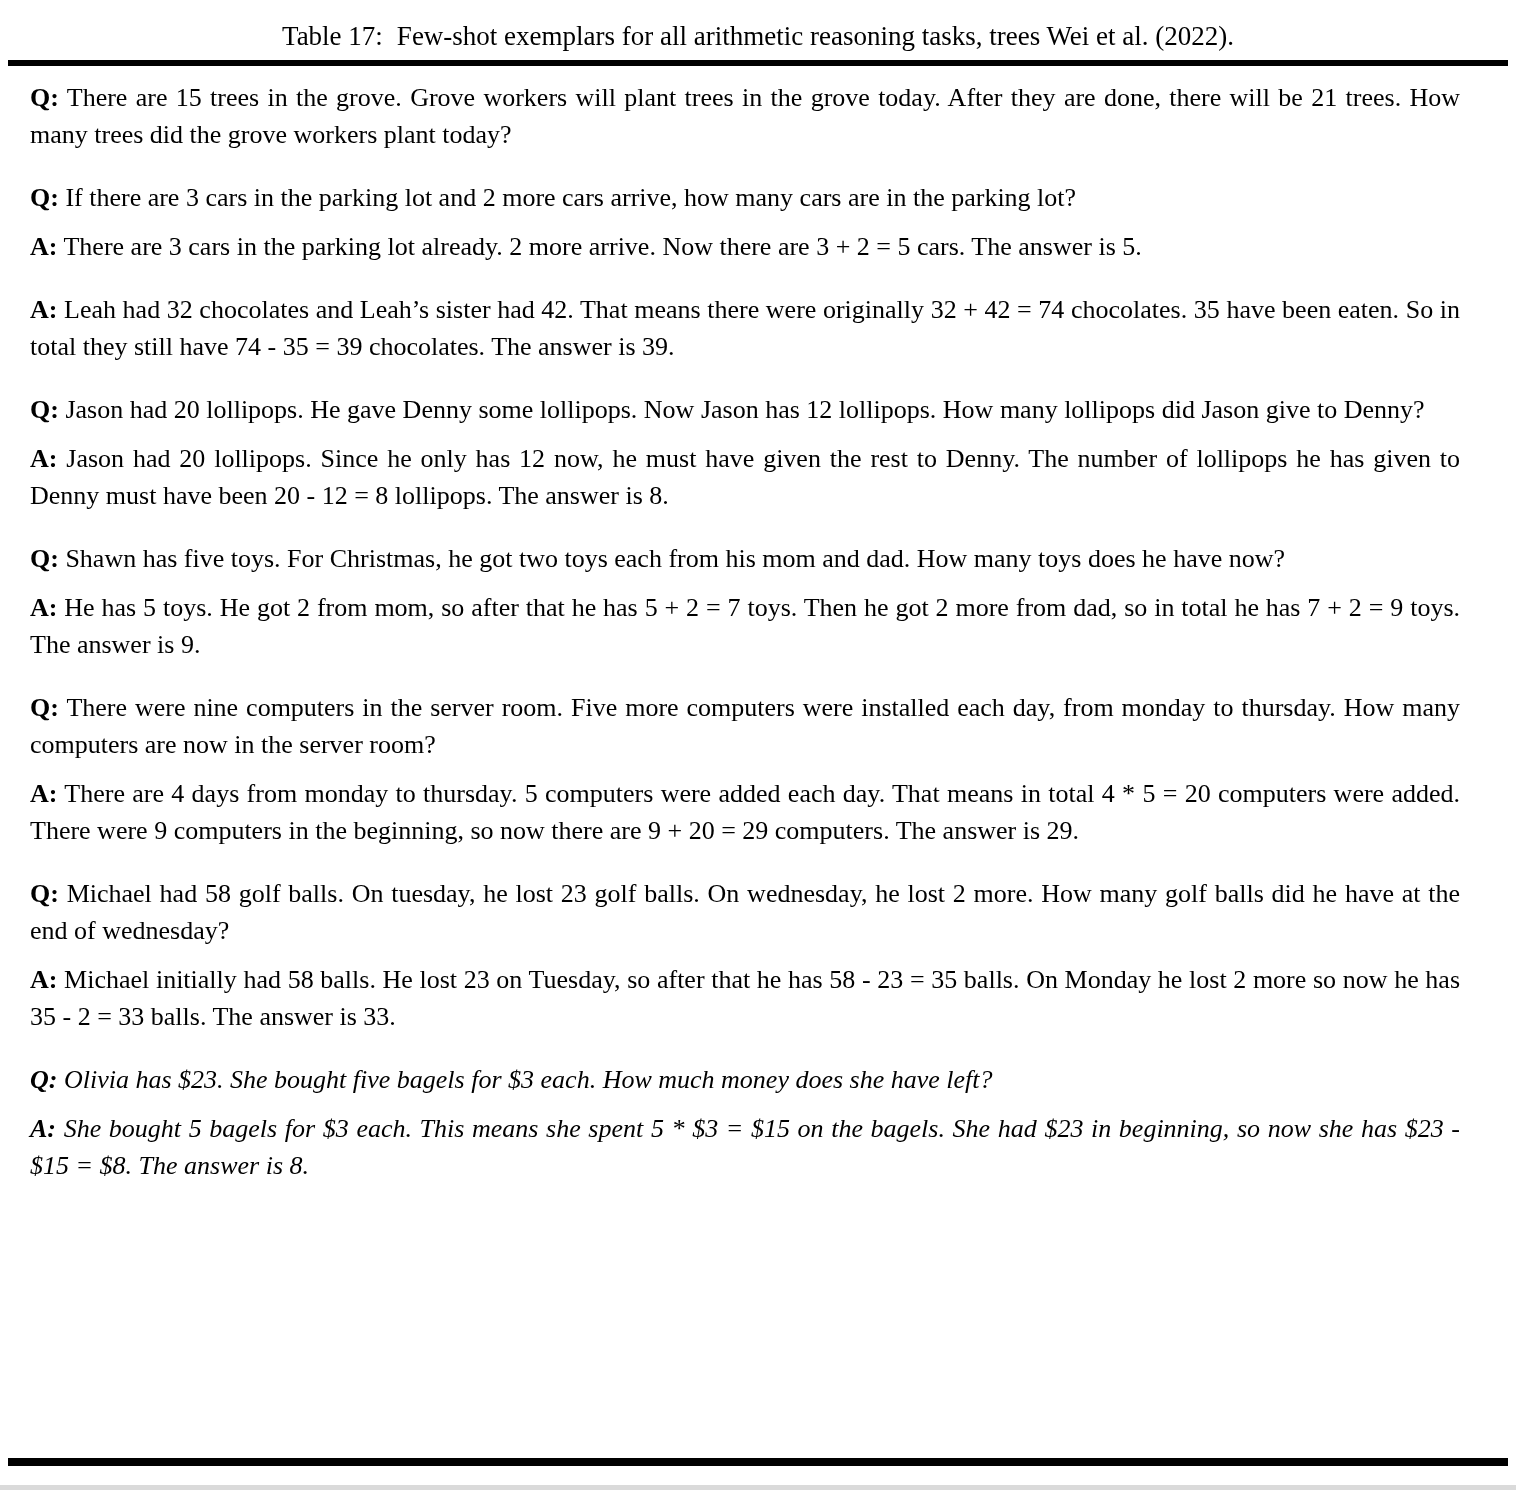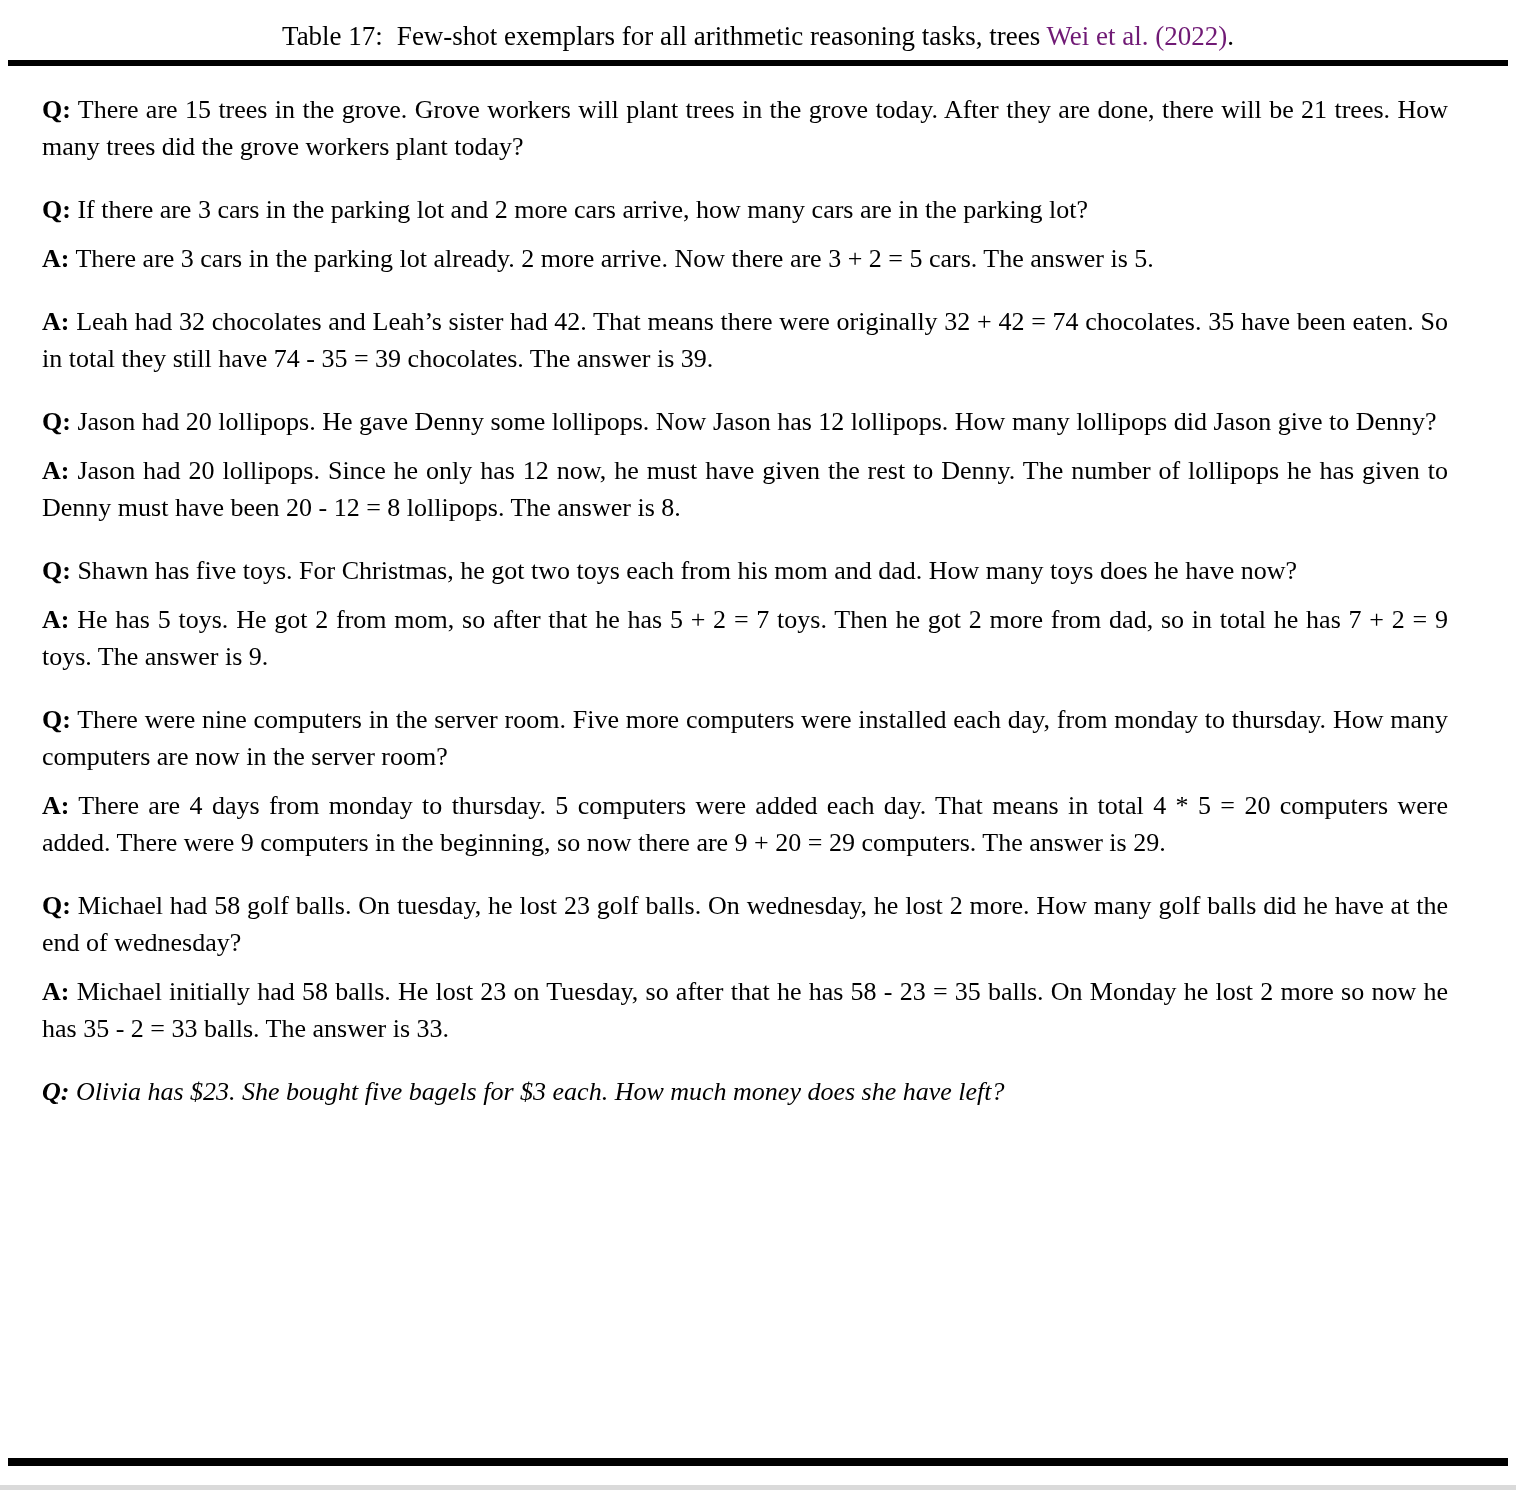--- a/index.html
+++ b/index.html
@@ -14,32 +14,32 @@
     color: #000000;
   }
   .caption {
     padding-top: 13px;
     text-align: center;
     font-size: 27px;
     line-height: 46px;
     white-space: nowrap;
   }
   .caption .cap-label { font-weight: normal; margin-right: 14px; margin-top: 38px; }
-  .caption .cite-link { color: #701a75; text-decoration: none; }
+  .caption .cite-link { color: #000000; text-decoration: none; }
   .rule-top {
     height: 6px;
     background: #000000;
     margin: 1px 8px 0 8px;
   }
   .content {
     padding: 13px 56px 0 30px;
     font-size: 26px;
   }
   .content p {
-    margin: 12px;
+    margin: 0;
     line-height: 37px;
     text-align: justify;
   }
   .para-q { margin-bottom: 12px !important; }
   .pair { margin-bottom: 26px; }
   .pair:last-child { margin-bottom: 0; font-style: italic; }
   .qa-prefix { font-weight: bold; }
   .rule-bottom {
     position: absolute;
     left: 8px;
@@ -112,20 +112,22 @@
     <div class="pair">
       <p class="para-q"><span class="qa-prefix">Q:</span>
         <span>Michael had 58 golf balls. On tuesday, he lost 23 golf balls. On wednesday, he lost 2 more. How many golf balls did he have at the end of wednesday?</span></p>
       <p class="para-a"><span class="qa-prefix">A:</span>
         <span>Michael initially had 58 balls.  He lost 23 on Tuesday, so after that he has 58 - 23 = 35 balls.  On Monday he lost 2 more so now he has 35 - 2 = 33 balls. The answer is 33.</span></p>
     </div>
 
     <div class="pair">
       <p class="para-q"><span class="qa-prefix">Q:</span>
         <span>Olivia has $23. She bought five bagels for $3 each. How much money does she have left?</span></p>
+      <p class="para-a"><span class="qa-prefix">A:</span>
+        <span>She bought 5 bagels for $3 each.  This means she spent 5 * $3 = $15 on the bagels.  She had $23 in beginning, so now she has $23 - $15 = $8. The answer is 8.</span></p>
     </div>
 
   </div>
 
   <div class="rule-bottom"></div>
   <div class="footer-band"></div>
 
 </div>
 
 </body></html>

